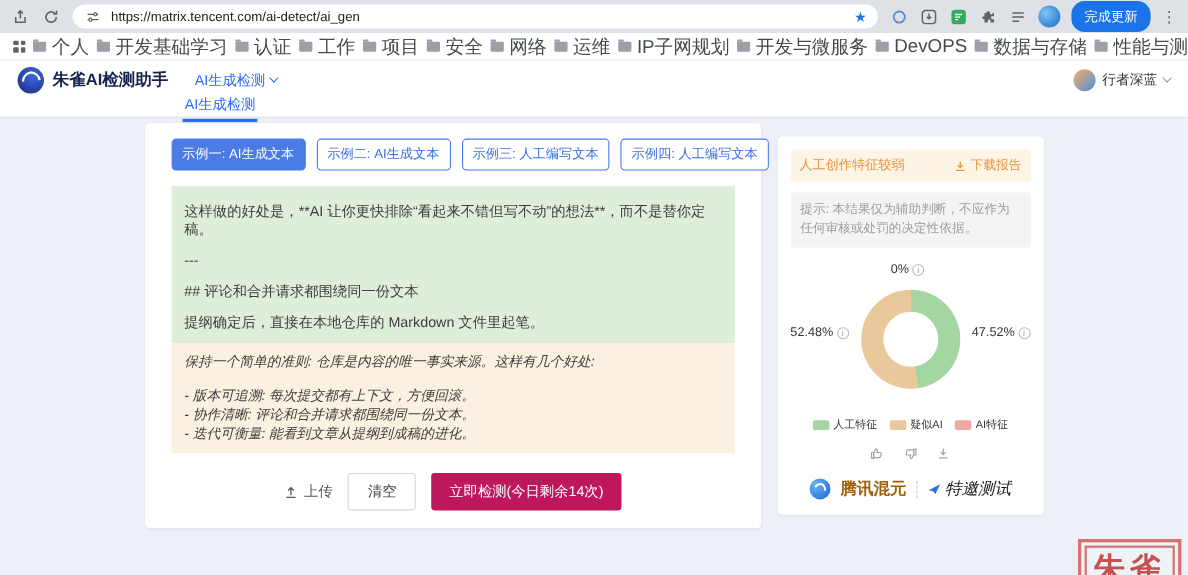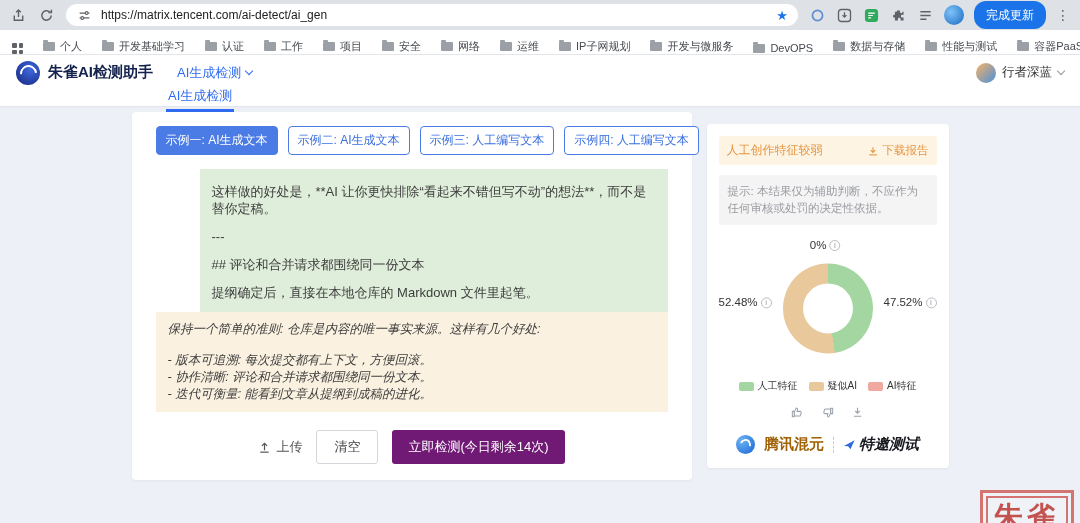--- a/index.html
+++ b/index.html
@@ -12,21 +12,21 @@
   .tb-icon{flex:none;display:flex;align-items:center;justify-content:center;width:17px;height:17px;}
   .urlbar{flex:1;height:22px;background:#fff;border-radius:12px;display:flex;align-items:center;padding:0 10px;gap:8px;min-width:0;}
   .url-text{font-size:12px;color:#202124;white-space:nowrap;overflow:hidden;}
   .bookmark-star{margin-left:auto;color:#1a73e8;font-size:13px;line-height:1;}
   .right-icons{display:flex;align-items:center;gap:10px;flex:none;}
   .avatar-sm{width:20px;height:20px;border-radius:50%;background:radial-gradient(circle at 35% 35%,#7ec3f7,#1769c4);}
   .update-btn{background:#1a73e8;color:#fff;border:none;border-radius:12px;height:28px;padding:0 12px;font-size:12px;white-space:nowrap;}
   .kebab{color:#5f6368;font-size:14px;}
 
   
-  .bookmarks{height:25px;background:#fff;display:flex;align-items:flex-end;padding:0 12px;gap:20px;font-size:11px;color:#454a50;border-bottom:1px solid #e4e6e9;overflow:hidden;flex:none;}
+  .bookmarks{height:25px;background:#fff;display:flex;align-items:center;padding:0 12px;gap:7px;font-size:17px;color:#454a50;border-bottom:1px solid #e4e6e9;overflow:hidden;flex:none;}
   .grid-ic{width:11px;height:11px;display:grid;grid-template-columns:1fr 1fr;gap:2px;flex:none;}
   .grid-ic span{background:#5f6368;border-radius:1px;}
   .bm{display:flex;align-items:center;gap:5px;white-space:nowrap;flex:none;}
   .folder{width:12px;height:9px;background:#9aa0a6;border-radius:1px;position:relative;flex:none;}
   .folder::before{content:"";position:absolute;top:-2px;left:0;width:5px;height:2px;background:#9aa0a6;border-radius:1px 1px 0 0;}
 
   
   .app-header{background:#fff;flex:none;box-shadow:0 1px 2px rgba(0,0,0,.06);}
   .header-row{height:31px;display:flex;align-items:center;padding:4px 16px 0;}
   .logo{width:24px;height:24px;border-radius:50%;background:radial-gradient(circle at 60% 35%,#3f6ae0,#15257c);position:relative;flex:none;}
@@ -44,29 +44,29 @@
   .main{flex:none;display:flex;justify-content:center;align-items:center;gap:15px;padding-top:6px;}
   .card{background:#fff;border-radius:4px;box-shadow:0 1px 3px rgba(0,0,0,.05);}
   .left-card{width:560px;padding:14px 24px 16px;}
   .right-card{width:242px;padding:12px 12px 14px;}
 
   .examples{display:flex;gap:10px;}
   .ex-btn{font-size:12px;border:1px solid #4b7be5;color:#3a6fe0;background:#fff;border-radius:4px;padding:5px 9px;white-space:nowrap;cursor:pointer;}
   .ex-btn.active{background:#4b7be5;color:#fff;}
 
   .doc{margin-top:14px;font-size:13px;color:#3d3d3d;}
-  .block-green{background:#dfeeda;padding:3px 12px 11px;margin-left:44px;}
+  .block-green{background:#dfeeda;padding:3px 12px 11px;}
   .block-green p{margin:11px 0 0;line-height:17px;}
   .block-cream{background:#faf1e0;padding:9px 12px;font-size:12.5px;line-height:17px;color:#3d3d3d;font-style:italic;}
   .block-cream .intro{margin-bottom:14px;}
 
   .actions{margin-top:18px;display:flex;align-items:center;justify-content:center;gap:14px;}
   .upload-btn{display:flex;align-items:center;gap:5px;font-size:13px;color:#555;background:none;border:none;cursor:pointer;}
   .clear-btn{font-size:13px;color:#444;background:#fff;border:1px solid #d4d7dc;border-radius:3px;padding:7px 17px;cursor:pointer;}
-  .detect-btn{font-size:13px;color:#fff;background:#701a75;border:none;border-radius:3px;padding:8px 16px;cursor:pointer;}
+  .detect-btn{font-size:13px;color:#fff;background:#be185d;border:none;border-radius:3px;padding:8px 16px;cursor:pointer;}
 
   
   .banner{background:#fdf4e4;border-radius:3px;display:flex;align-items:center;justify-content:space-between;padding:6px 8px;font-size:12px;}
   .verdict{color:#e79540;}
   .dl-link{color:#e79540;display:flex;align-items:center;gap:4px;font-size:11.5px;cursor:pointer;}
   .tip{margin-top:10px;background:#f4f4f5;color:#9a9ca1;font-size:11.5px;line-height:17px;padding:8px 9px;border-radius:2px;}
   .chart-wrap{position:relative;height:132px;margin-top:12px;}
   .donut{position:absolute;left:50%;top:50%;transform:translate(-50%,-44%);width:90px;height:90px;border-radius:50%;}
   .donut::after{content:"";position:absolute;left:50%;top:50%;transform:translate(-50%,-50%);width:50px;height:50px;background:#fff;border-radius:50%;}
   .pct{position:absolute;font-size:11.5px;color:#333;display:flex;align-items:center;gap:3px;}
@@ -78,21 +78,21 @@
   .legend{display:flex;justify-content:center;gap:11px;margin-top:10px;font-size:10px;color:#333;}
   .lg{display:flex;align-items:center;gap:4px;white-space:nowrap;}
   .sw{width:15px;height:9px;border-radius:2px;flex:none;}
   .feedback{display:flex;justify-content:center;gap:15px;margin-top:12px;}
   .logos{display:flex;align-items:center;justify-content:center;gap:9px;margin-top:15px;}
   .hy-logo{width:19px;height:19px;border-radius:50%;background:radial-gradient(circle at 30% 30%,#6db3f2,#1565d8);position:relative;flex:none;}
   .hy-logo::after{content:"";position:absolute;inset:4px;border-radius:50%;border:2px solid #fff;border-left-color:transparent;border-bottom-color:transparent;transform:rotate(-25deg);}
   .brand{font-size:15px;font-weight:bold;color:#a16207;}
   .sep{width:0;height:16px;border-left:1px dashed #c6c9cf;}
   .brand2-wrap{display:flex;align-items:center;gap:3px;}
-  .brand2{font-size:15px;font-weight:bold;font-style:italic;color:#16181d;}
+  .brand2{font-size:15px;font-weight:normal;font-style:italic;color:#16181d;}
 
   .page-footer{text-align:center;margin-top:16px;font-size:12px;color:#9aa1ab;}
 
   .seal{position:absolute;right:6px;bottom:-22px;border:3px solid rgba(196,48,40,.65);padding:3px;background:rgba(255,255,255,.15);}
   .seal-inner{border:2px solid rgba(196,48,40,.65);padding:5px 6px;font-family:"DejaVu Serif",serif;font-weight:bold;font-size:29px;color:rgba(185,42,36,.8);letter-spacing:4px;line-height:1;}
 </style>
 </head>
 <body>
 
 <div class="screen">

